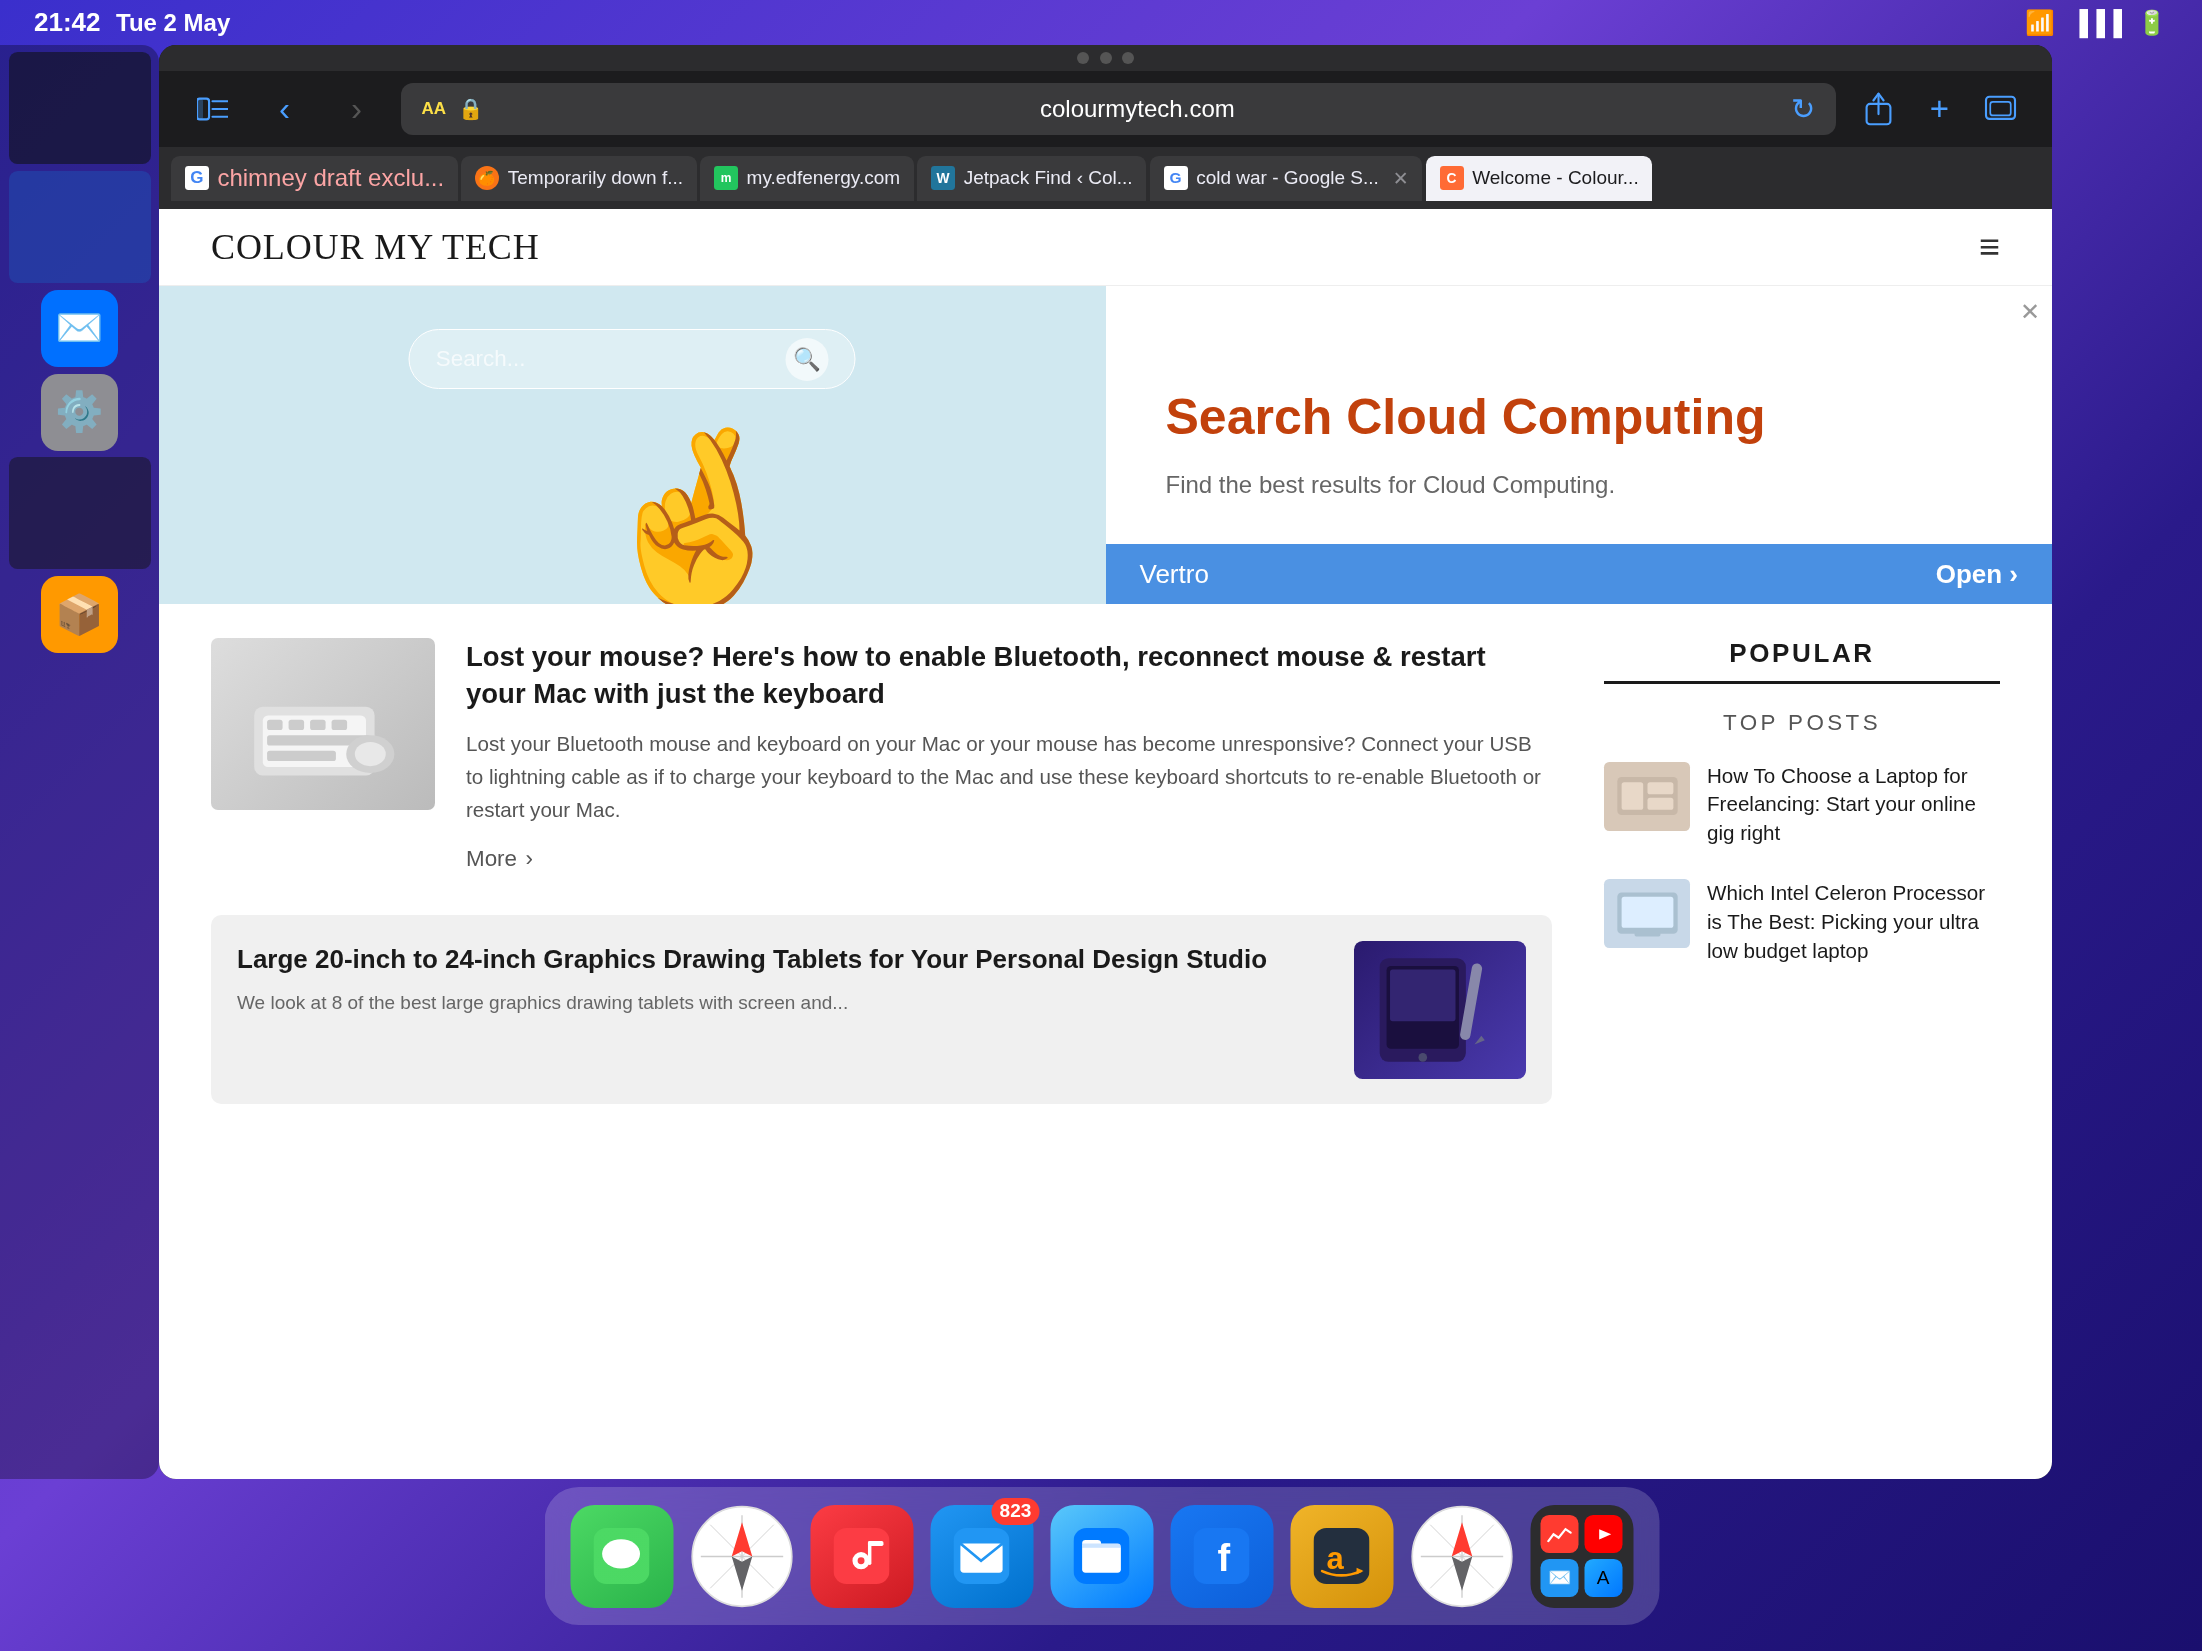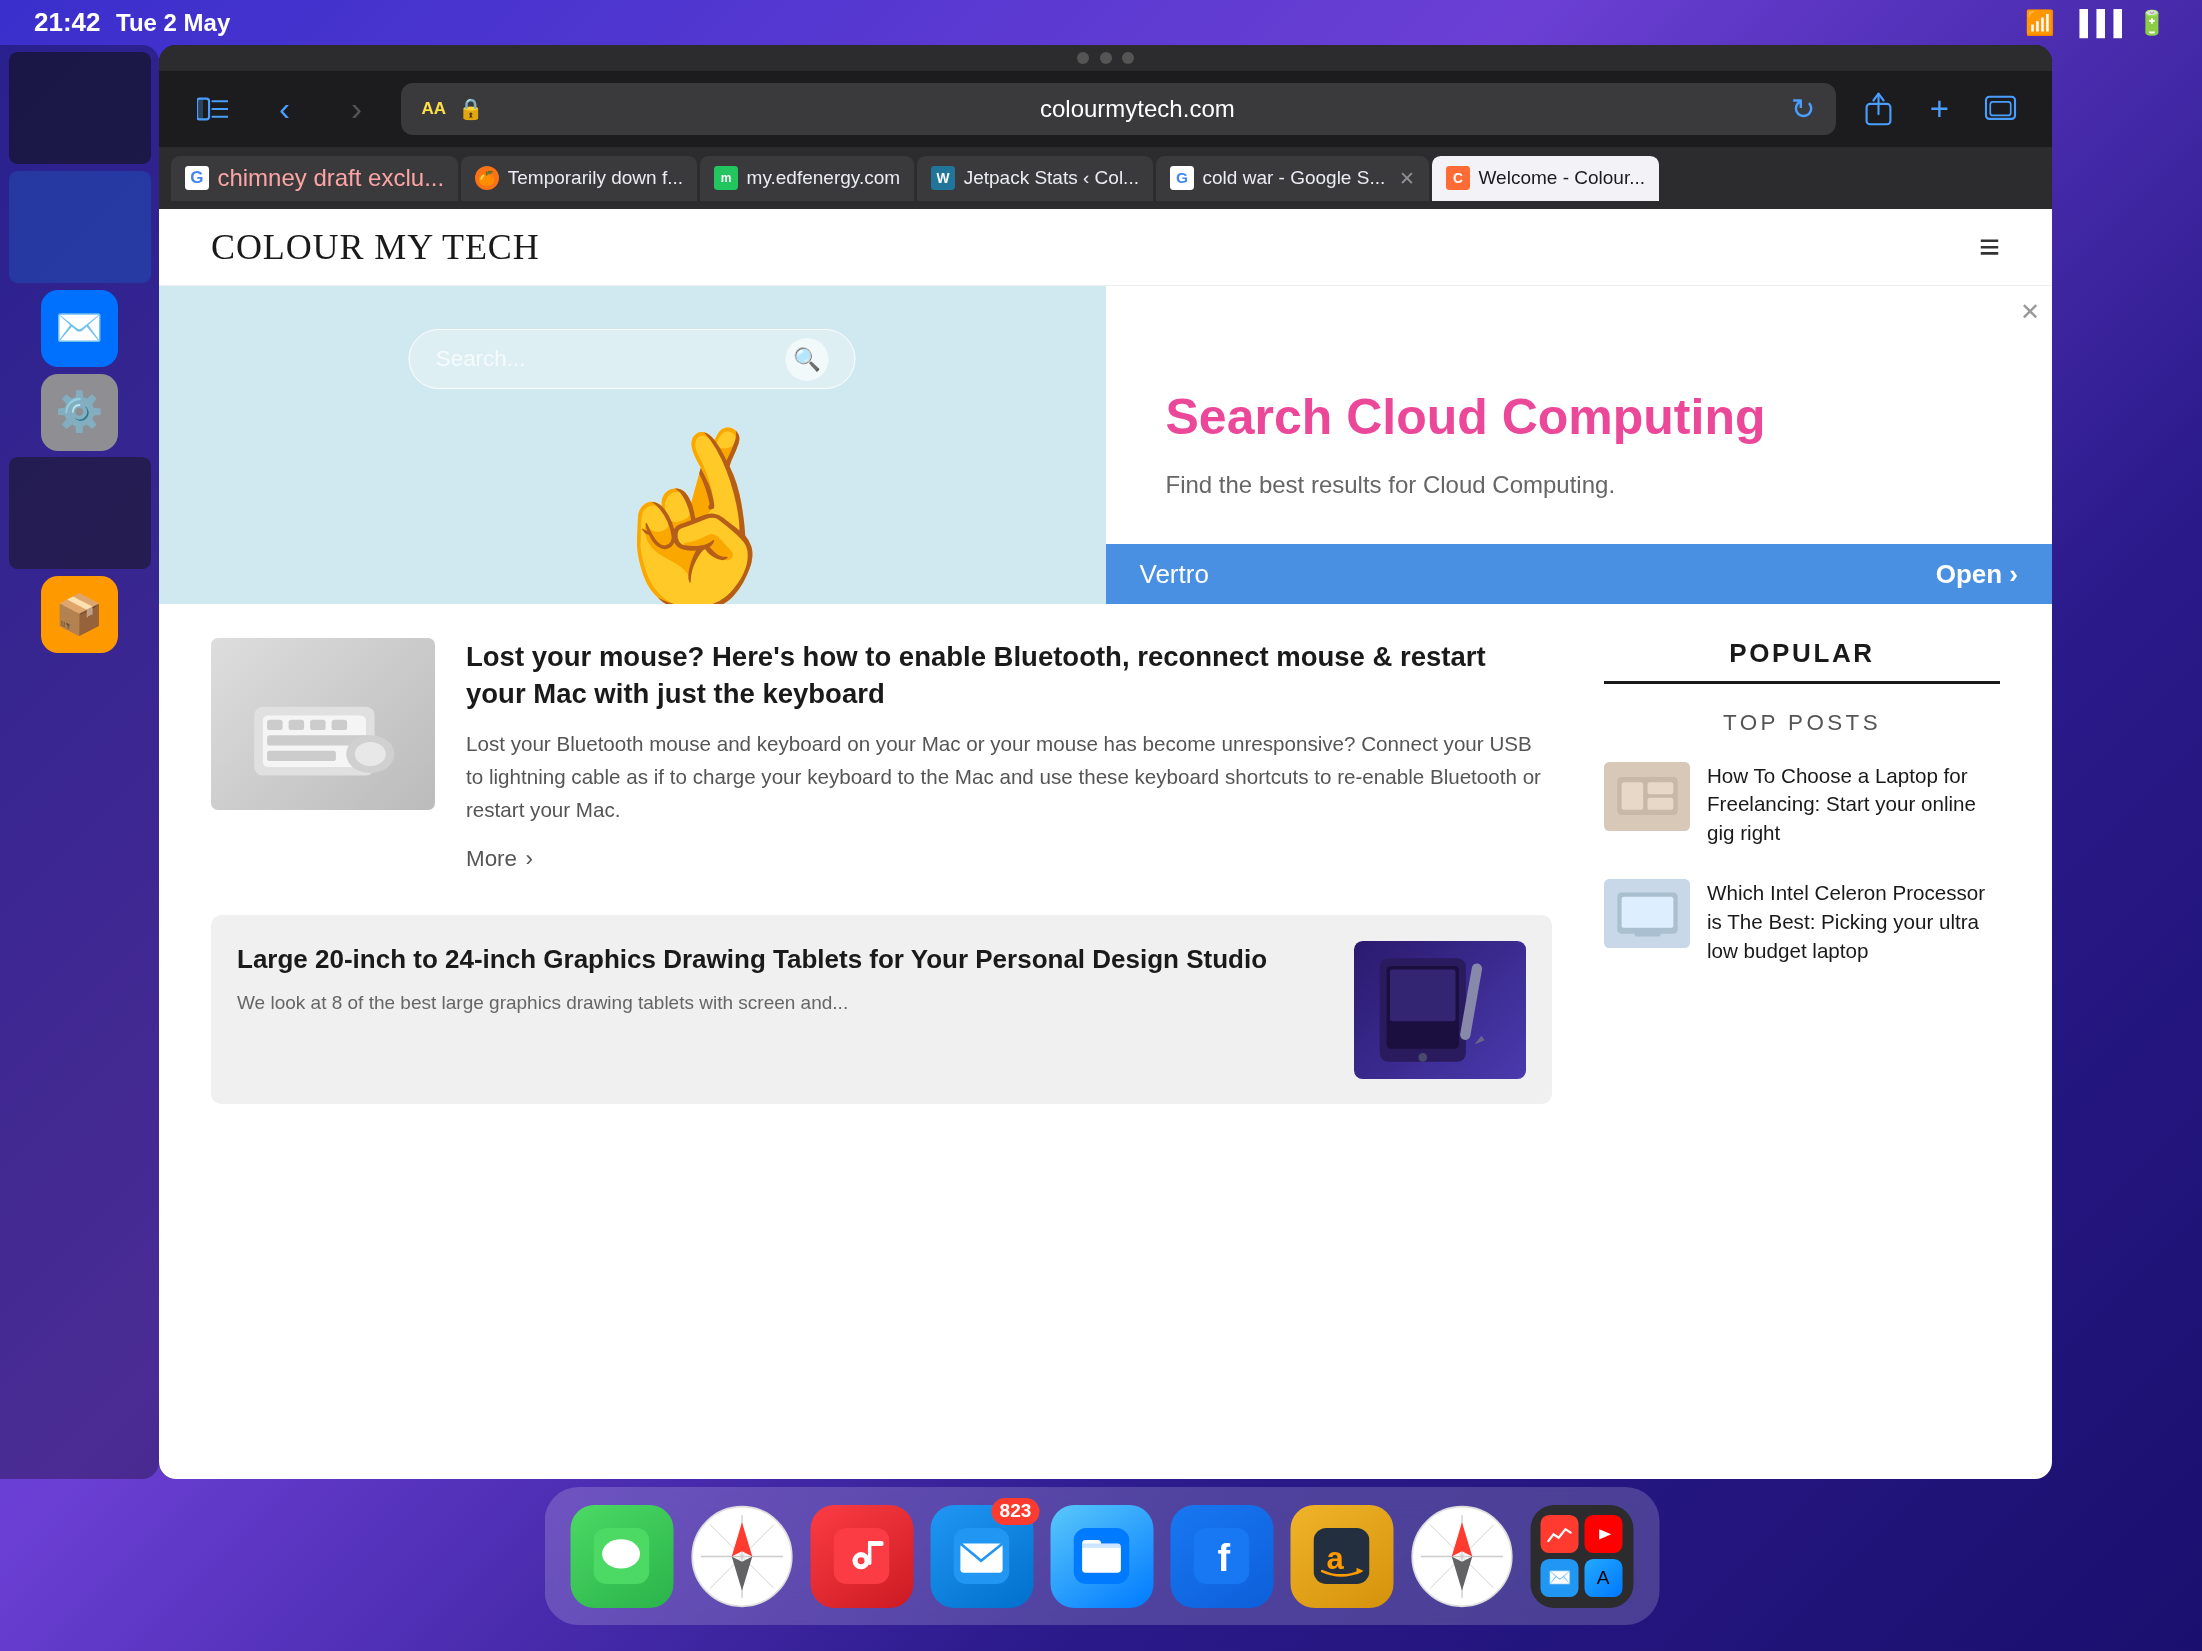--- a/index.html
+++ b/index.html
@@ -264,21 +264,21 @@
       background: white;
       padding: 52px 60px;
       display: flex;
       flex-direction: column;
       justify-content: center;
     }
 
     .ad-title {
       font-size: 50px;
       font-weight: 700;
-      color: #ec4899;
+      color: #c2410c;
       line-height: 1.2;
       margin-bottom: 20.6px;
     }
 
     .ad-subtitle {
       font-size: 24px;
       color: #666;
       line-height: 1.5;
     }
 
@@ -629,21 +629,21 @@
       <span style="font-size:19px; color:#ebebf5;">Temporarily down f...</span>
     </div>
 
     <div class="tab">
       <div style="background:#22c55e; border-radius:3.4px; width:24px;height:24px;display:flex;align-items:center;justify-content:center;font-size:12px;color:white;font-weight:700;flex-shrink:0;">m</div>
       <span style="font-size:19px; color:#ebebf5;">my.edfenergy.com</span>
     </div>
 
     <div class="tab">
       <div style="background:#21759b; border-radius:3.4px; width:24px;height:24px;display:flex;align-items:center;justify-content:center;font-size:13.8px;color:white;font-weight:700;flex-shrink:0;">W</div>
-      <span style="font-size:19px; color:#ebebf5;">Jetpack Stats ‹ Col...</span>
+      <span style="font-size:19px; color:#ebebf5;">Jetpack Find ‹ Col...</span>
     </div>
 
     <div class="tab">
       <div style="background:white;border-radius:3.4px; width:24px;height:24px;display:flex;align-items:center;justify-content:center;font-size:15.5px;font-weight:700;color:#4285F4;flex-shrink:0;">G</div>
       <span style="font-size:19px; color:#ebebf5;">cold war - Google S...</span>
       <span class="tab-x-btn">✕</span>
     </div>
 
     <div class="tab active">
       <div style="background:#ff6b35; border-radius:3.4px; width:24px;height:24px;display:flex;align-items:center;justify-content:center;font-size:13.8px;color:white;font-weight:700;flex-shrink:0;">C</div>

